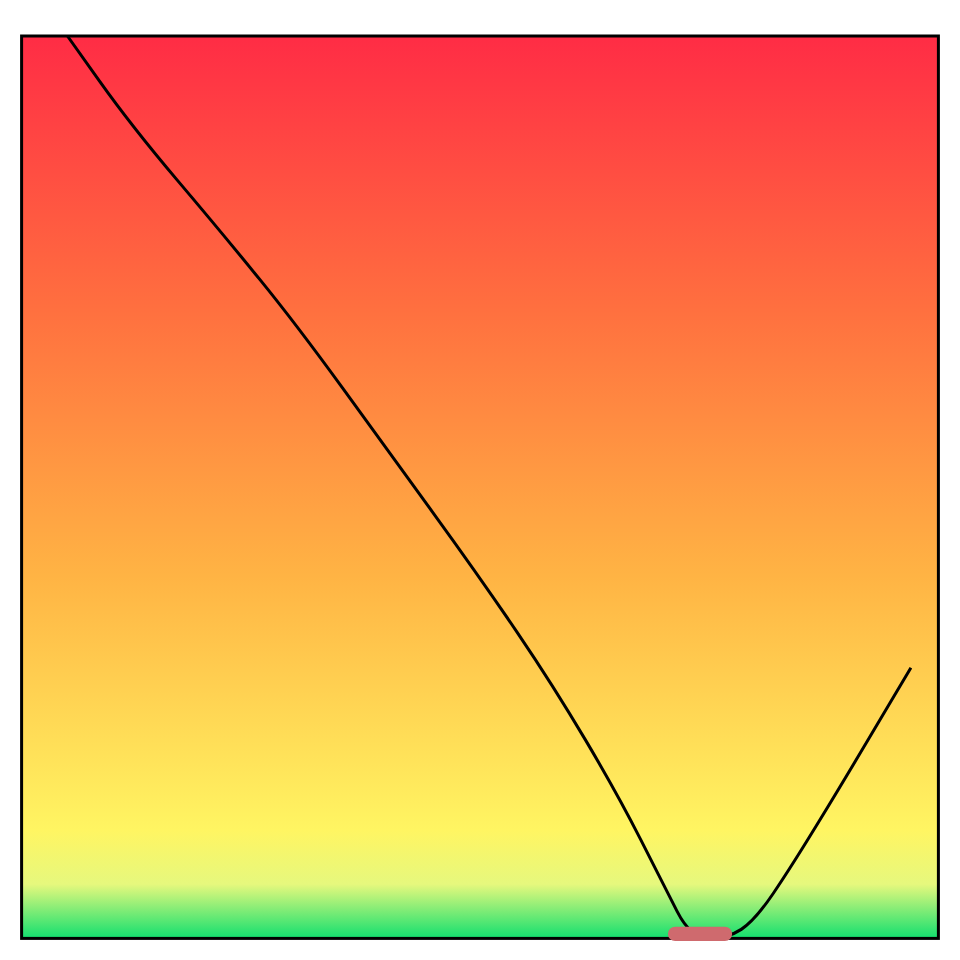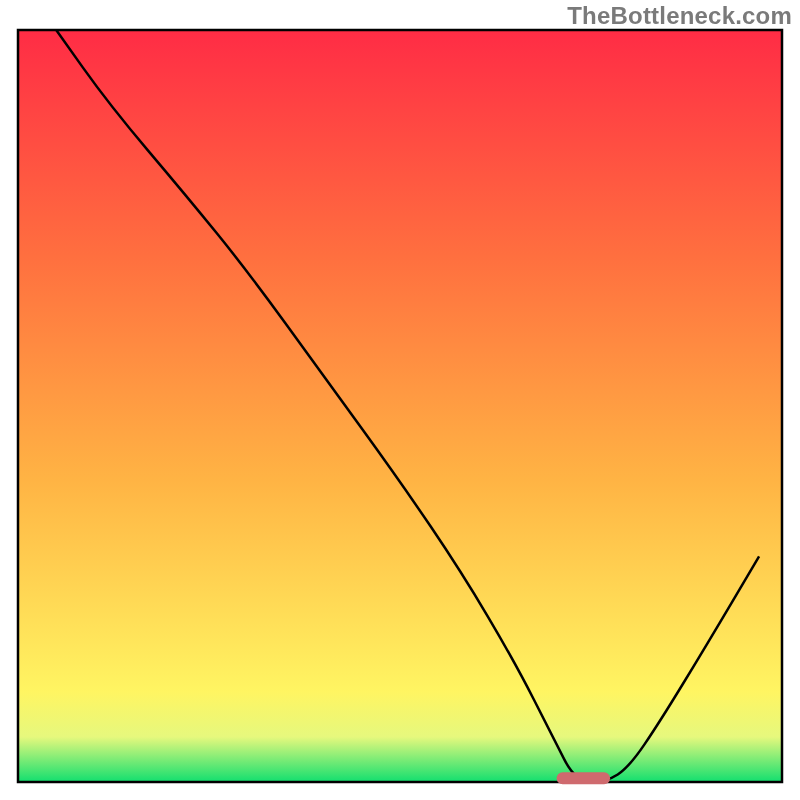--- a/index.html
+++ b/index.html
@@ -47,21 +47,20 @@
   .marker {
     fill: #cf6a6e;
     stroke: none;
   }
 </style>
 </head>
 <body>
 
 <div class="stage">
 
-  <div class="watermark">TheBottleneck.com</div>
 
   <svg class="chart" viewBox="0 0 800 800">
     <defs>
       <linearGradient id="bgGrad" x1="0" y1="1" x2="0" y2="0">
           <stop offset="0%" stop-color="#12df6f"></stop>
           <stop offset="6%" stop-color="#e6f87d"></stop>
           <stop offset="12%" stop-color="#fff562"></stop>
           <stop offset="40%" stop-color="#ffb444"></stop>
           <stop offset="70%" stop-color="#ff6f3f"></stop>
           <stop offset="100%" stop-color="#ff2c45"></stop>

